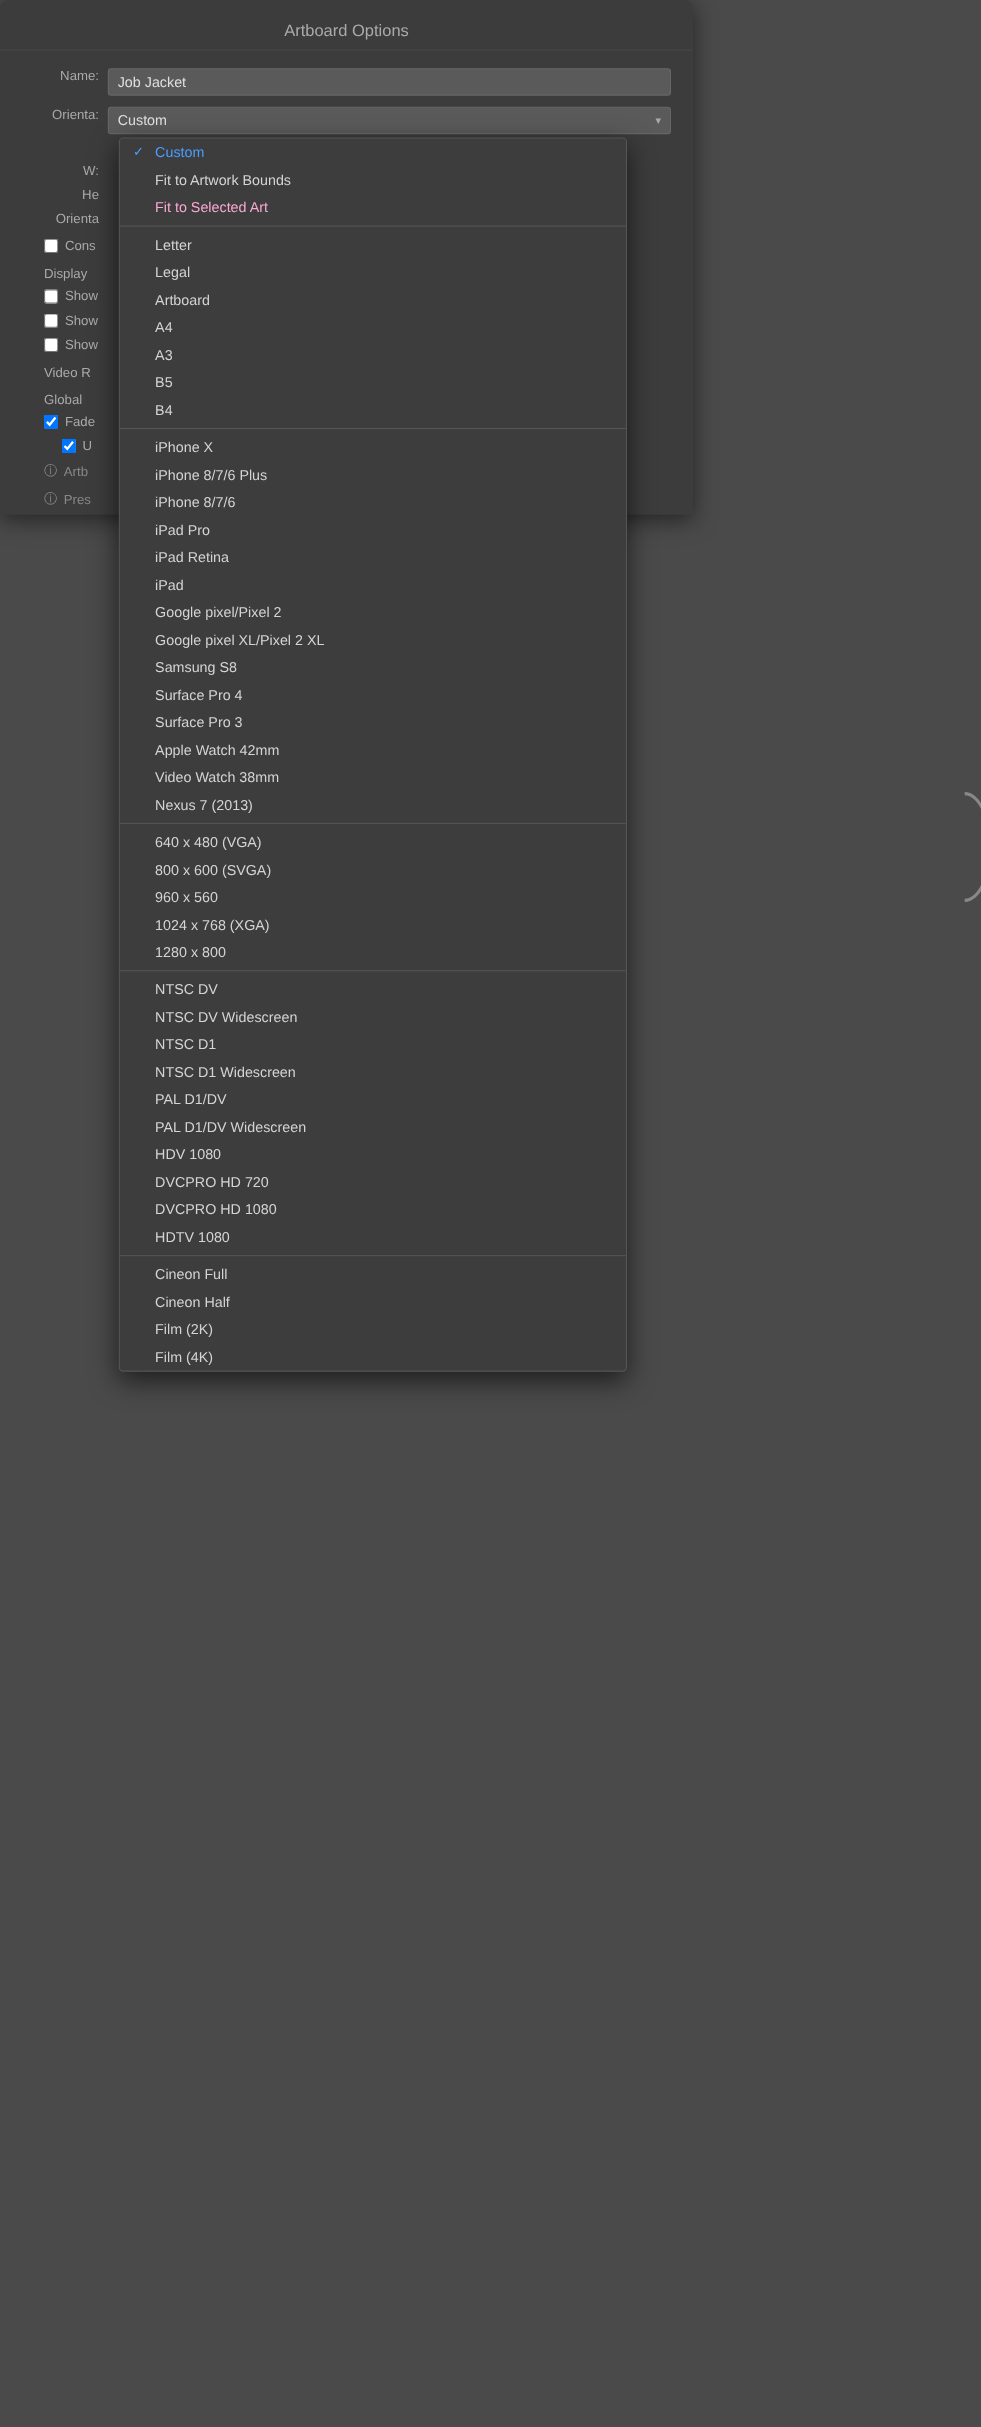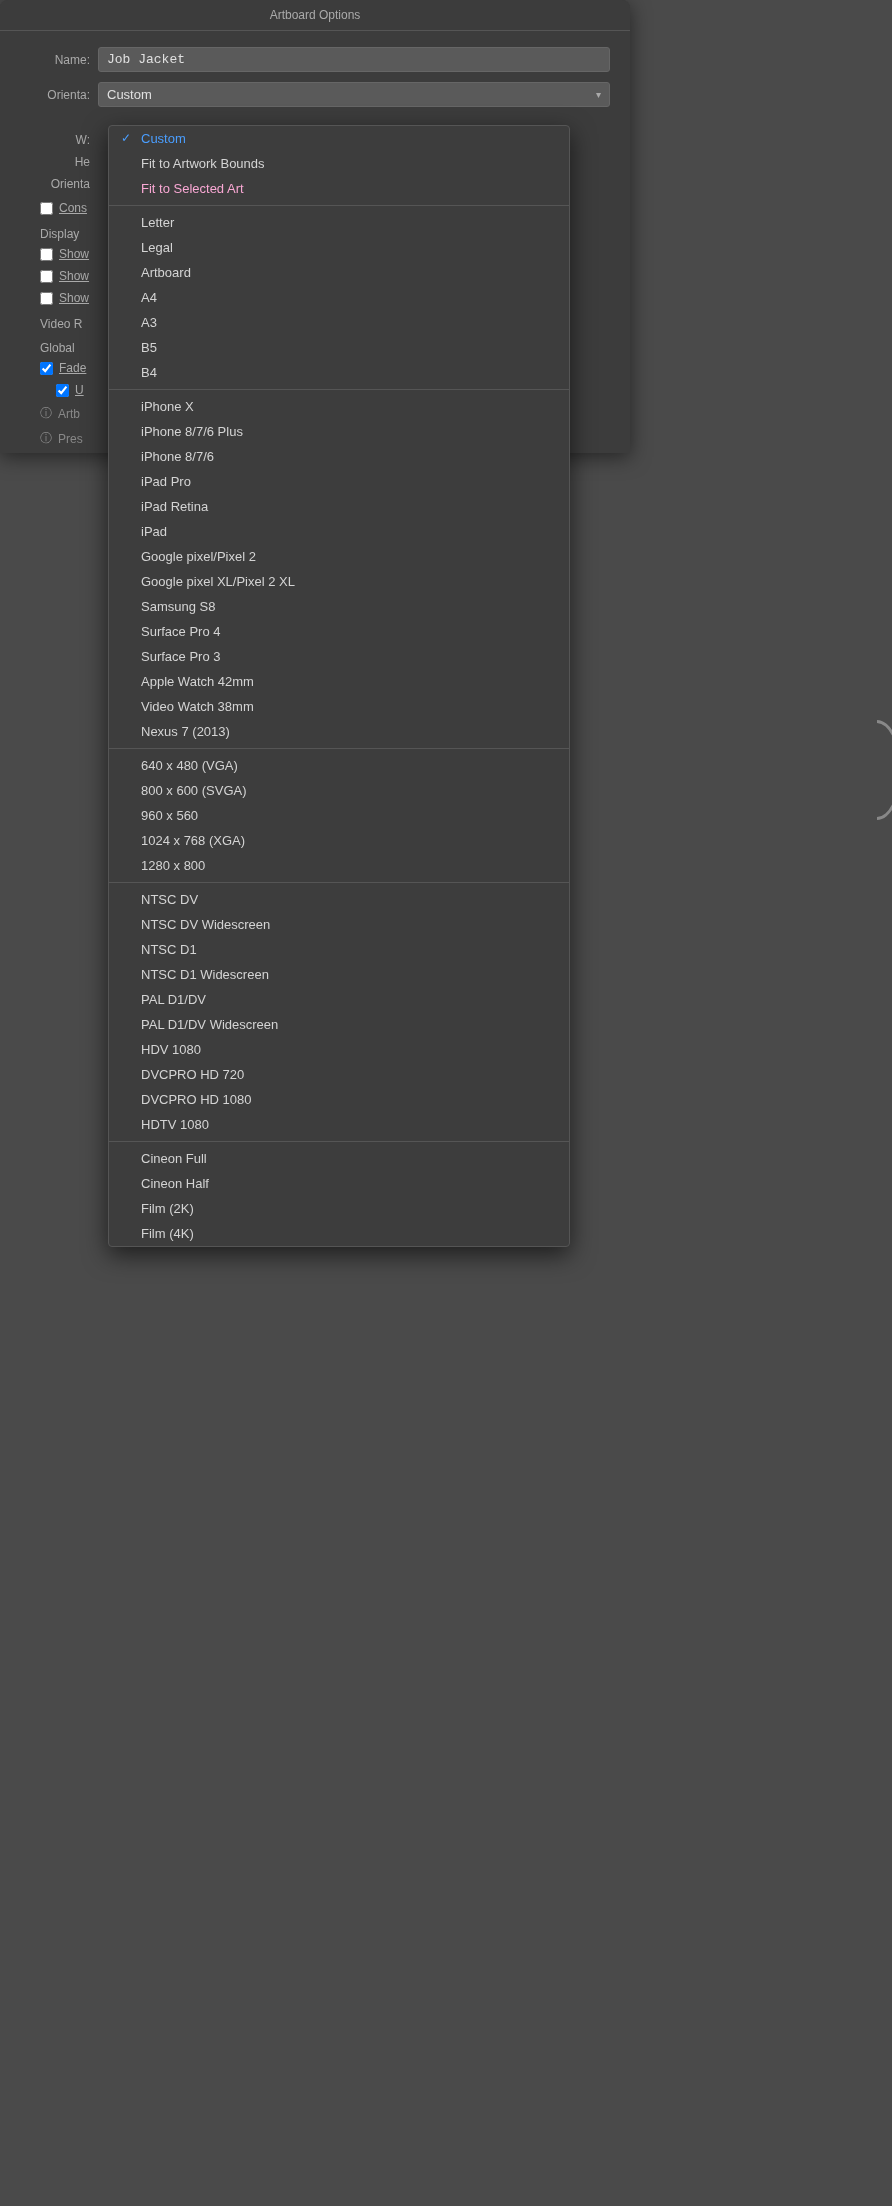--- a/index.html
+++ b/index.html
@@ -21,53 +21,53 @@
       background: #3c3c3c;
       border-radius: 8px 8px 0 0;
       box-shadow: 0 4px 20px rgba(0,0,0,0.5);
     }
 
     .title-bar {
       background: #3c3c3c;
       border-bottom: 1px solid #555;
       padding: 8px 0;
       text-align: center;
-      font-size: 12px;
+      font-size: 15px;
       color: #aaa;
       border-radius: 8px 8px 0 0;
+      margin-top: 12px;
     }
 
     .form-area {
       padding: 16px 20px;
     }
 
     .form-row {
       display: flex;
-      align-items: center;
+      align-items: flex-start;
       margin-bottom: 10px;
     }
 
     .form-label {
       color: #aaa;
       font-size: 12px;
       text-align: right;
       width: 70px;
       margin-right: 8px;
       flex-shrink: 0;
     }
 
     .name-input {
       flex: 1;
       background: #5a5a5a;
       border: 1px solid #666;
       border-radius: 3px;
       padding: 4px 8px;
       color: #e0e0e0;
       font-size: 13px;
-      font-family: Liberation Mono, monospace;
     }
 
     .preset-select {
       flex: 1;
       background: #5a5a5a;
       border: 1px solid #666;
       border-radius: 3px;
       padding: 4px 8px;
       color: #e0e0e0;
       font-size: 13px;
@@ -122,21 +122,20 @@
       margin-bottom: 4px;
     }
 
     .checkbox-row input[type="checkbox"] {
       margin-right: 6px;
     }
 
     .checkbox-label {
       color: #aaa;
       font-size: 12px;
-      text-decoration: underline;
     }
 
     .info-row {
       display: flex;
       align-items: center;
       padding: 2px 20px;
       margin-bottom: 4px;
     }
 
     .info-icon {

